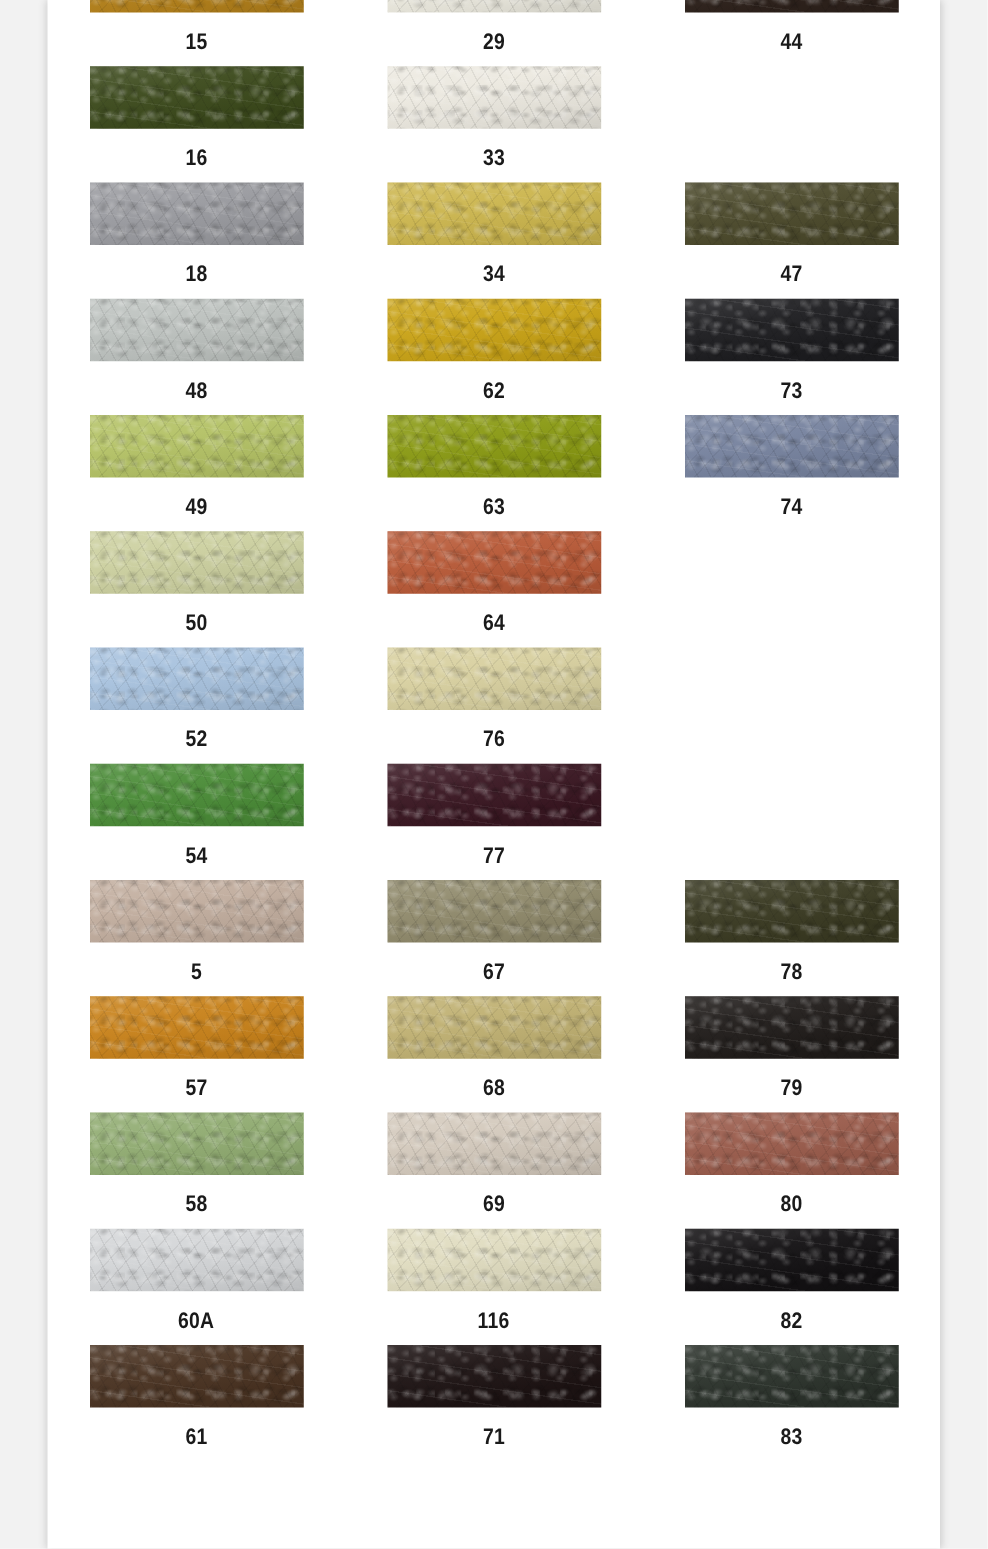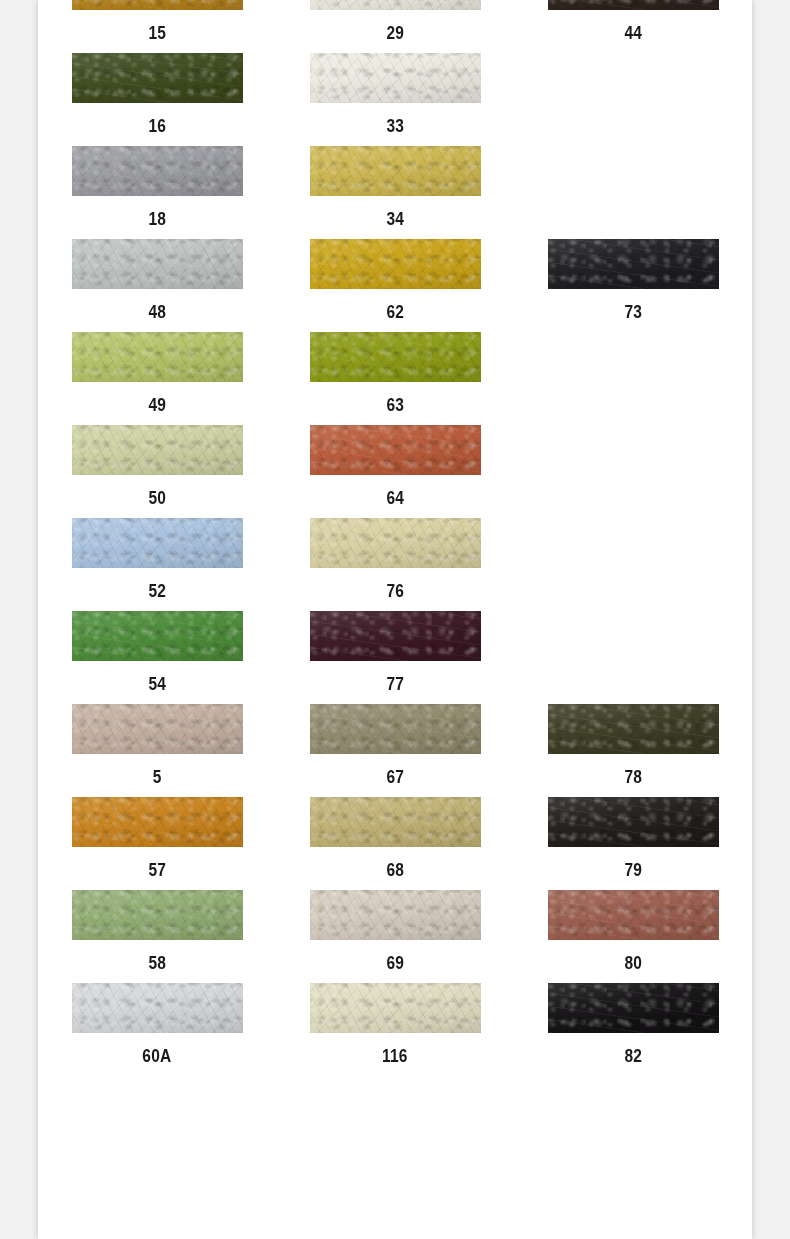--- a/index.html
+++ b/index.html
@@ -179,20 +179,28 @@
             <div class="label">18</div>
           </div>
           <div class="cell">
             <div class="chip" style="background: rgb(204, 182, 79);">
               <div class="grain"></div>
               <div class="crack"></div>
               <div class="sheen"></div>
             </div>
             <div class="label">34</div>
           </div>
+          <div class="cell">
+            <div class="chip" style="background: rgb(76, 74, 44);">
+              <div class="grain"></div>
+              <div class="crack"></div>
+              <div class="sheen"></div>
+            </div>
+            <div class="label">47</div>
+          </div>
         </div>
         <div class="swatch-row">
           <div class="cell">
             <div class="chip" style="background: rgb(189, 194, 191);">
               <div class="grain"></div>
               <div class="crack"></div>
               <div class="sheen"></div>
             </div>
             <div class="label">48</div>
           </div>
@@ -223,20 +231,28 @@
             <div class="label">49</div>
           </div>
           <div class="cell">
             <div class="chip" style="background: rgb(138, 154, 20);">
               <div class="grain"></div>
               <div class="crack"></div>
               <div class="sheen"></div>
             </div>
             <div class="label">63</div>
           </div>
+          <div class="cell">
+            <div class="chip" style="background: rgb(119, 131, 159);">
+              <div class="grain"></div>
+              <div class="crack"></div>
+              <div class="sheen"></div>
+            </div>
+            <div class="label">74</div>
+          </div>
         </div>
         <div class="swatch-row">
           <div class="cell">
             <div class="chip" style="background: rgb(204, 208, 160);">
               <div class="grain"></div>
               <div class="crack"></div>
               <div class="sheen"></div>
             </div>
             <div class="label">50</div>
           </div>
@@ -380,17 +396,43 @@
             </div>
             <div class="label">116</div>
           </div>
           <div class="cell">
             <div class="chip" style="background: rgb(19, 17, 19);">
               <div class="grain"></div>
               <div class="crack"></div>
               <div class="sheen"></div>
             </div>
             <div class="label">82</div>
+          </div>
+        </div>
+        <div class="swatch-row">
+          <div class="cell">
+            <div class="chip" style="background: rgb(74, 51, 34);">
+              <div class="grain"></div>
+              <div class="crack"></div>
+              <div class="sheen"></div>
+            </div>
+            <div class="label">61</div>
+          </div>
+          <div class="cell">
+            <div class="chip" style="background: rgb(29, 19, 19);">
+              <div class="grain"></div>
+              <div class="crack"></div>
+              <div class="sheen"></div>
+            </div>
+            <div class="label">71</div>
+          </div>
+          <div class="cell">
+            <div class="chip" style="background: rgb(44, 51, 44);">
+              <div class="grain"></div>
+              <div class="crack"></div>
+              <div class="sheen"></div>
+            </div>
+            <div class="label">83</div>
           </div>
         </div>
       </div>
   </div>
 </div>
 
 </body></html>

